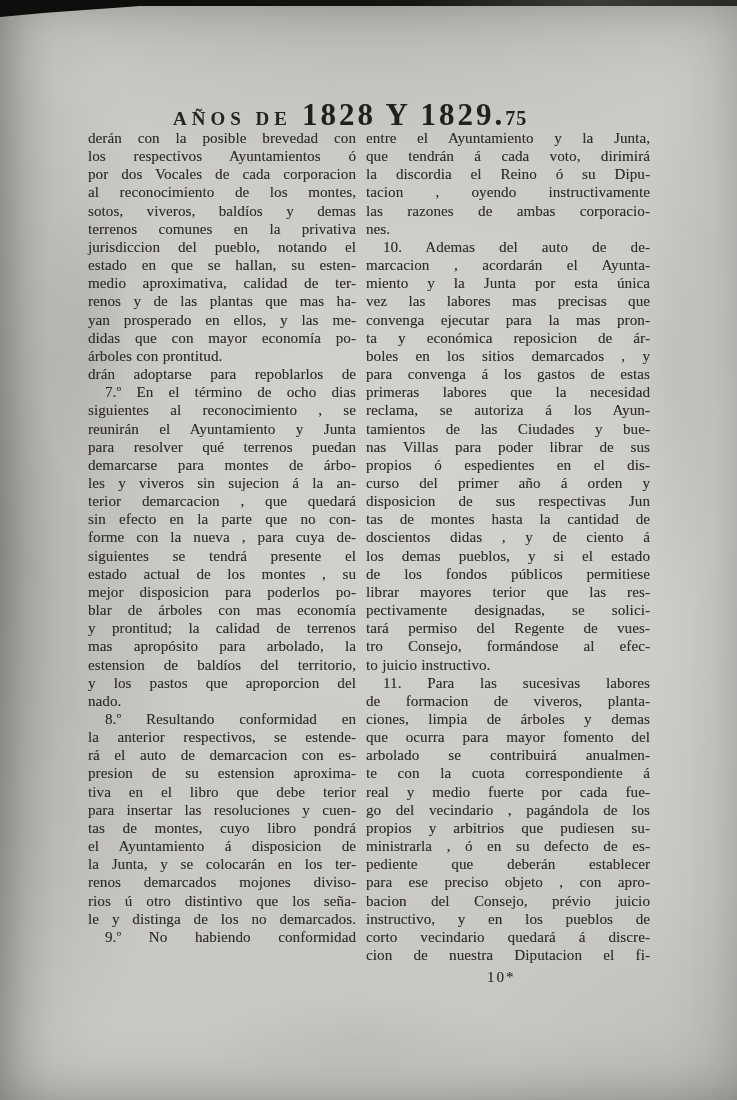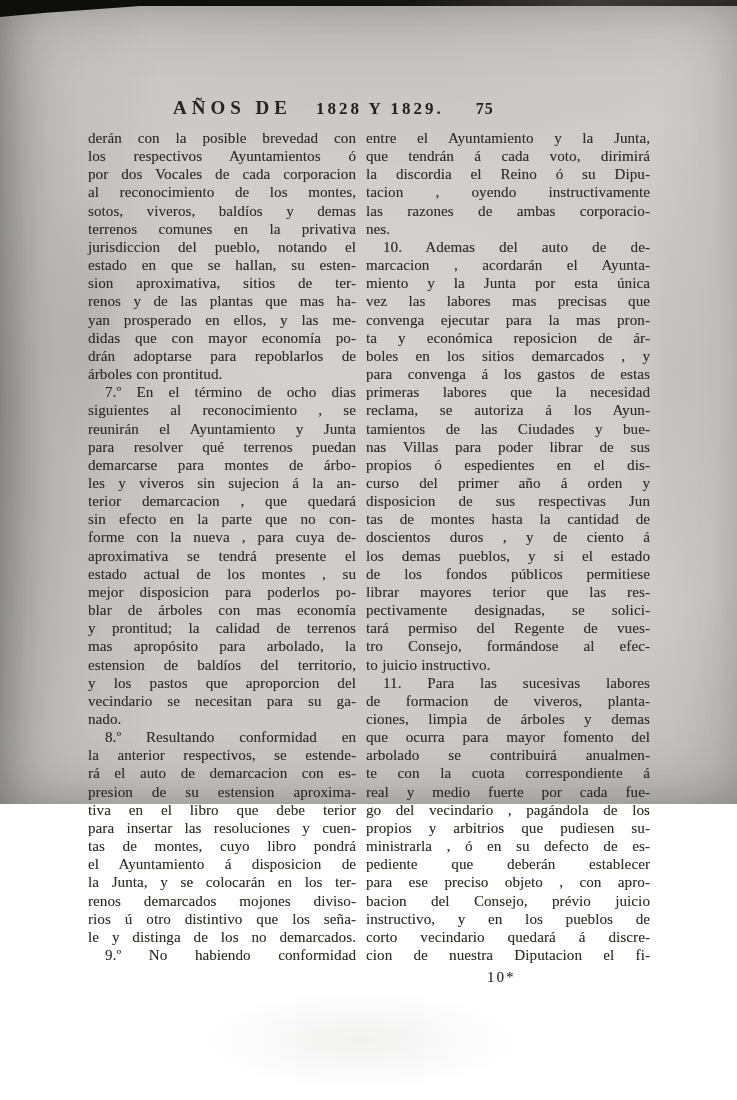--- a/index.html
+++ b/index.html
@@ -6,21 +6,21 @@
     margin: 0;
     padding: 0;
     width: 737px;
     height: 1100px;
     overflow: hidden;
     font-family: "Liberation Serif", serif;
   }
   .page {
     position: relative;
     width: 737px;
-    height: 804px;
+    height: 1100px;
     background-color: #c9c8c5;
     background-image:
       radial-gradient(ellipse 900px 700px at 55% 42%, rgba(255,255,255,0.18), rgba(255,255,255,0) 70%),
       radial-gradient(ellipse 300px 900px at 0% 50%, rgba(60,58,52,0.22), rgba(60,58,52,0) 65%),
       radial-gradient(ellipse 500px 260px at 50% 0%, rgba(70,68,62,0.10), rgba(70,68,62,0) 70%),
       radial-gradient(ellipse 420px 300px at 100% 100%, rgba(90,88,80,0.10), rgba(90,88,80,0) 70%);
     box-shadow: inset 0 0 70px rgba(20,20,18,0.25), inset 18px 0 50px -18px rgba(10,10,8,0.30);
     color: #2e2c27;
   }
   .top-border {
@@ -62,30 +62,29 @@
     white-space: nowrap;
   }
   .head-prefix {
     font-size: 19px;
     letter-spacing: 5px;
     font-variant: small-caps;
     font-weight: bold;
     color: #262420;
   }
   .head-years {
-    font-size: 17px;
+    font-size: 31px;
     letter-spacing: 3px;
-    margin-left: 24px;
+    margin-left: 10px;
     font-weight: bold;
     color: #22201c;
   }
   .head-pagenum {
-    font-size: 16px;
+    font-size: 20px;
     letter-spacing: 1px;
-    margin-left: 32px;
     font-weight: bold;
     color: #22201c;
   }
 
   .columns {
     position: absolute;
     top: 129px;
     left: 0;
     width: 737px;
   }
@@ -140,44 +139,43 @@
   <div class="columns">
     <div class="col col-left">
         <div class="line j">derán con la posible brevedad con</div>
         <div class="line j">los respectivos Ayuntamientos ó</div>
         <div class="line j">por dos Vocales de cada corporacion</div>
         <div class="line j">al reconocimiento de los montes,</div>
         <div class="line j">sotos, viveros, baldíos y demas</div>
         <div class="line j">terrenos comunes en la privativa</div>
         <div class="line j">jurisdiccion del pueblo, notando el</div>
         <div class="line j">estado en que se hallan, su esten-</div>
-        <div class="line j">sion aproximativa, sitios de ter-</div>
+        <div class="line j">medio aproximativa, calidad de ter-</div>
         <div class="line j">renos y de las plantas que mas ha-</div>
         <div class="line j">yan prosperado en ellos, y las me-</div>
         <div class="line j">didas que con mayor economía po-</div>
+        <div class="line e">árboles con prontitud.</div>
         <div class="line j">drán adoptarse para repoblarlos de</div>
-        <div class="line e">árboles con prontitud.</div>
         <div class="line i">7.º  En el término de ocho dias</div>
         <div class="line j">siguientes al reconocimiento , se</div>
         <div class="line j">reunirán el Ayuntamiento y Junta</div>
         <div class="line j">para resolver qué terrenos puedan</div>
         <div class="line j">demarcarse para montes de árbo-</div>
         <div class="line j">les y viveros sin sujecion á la an-</div>
         <div class="line j">terior demarcacion , que quedará</div>
         <div class="line j">sin efecto en la parte que no con-</div>
         <div class="line j">forme con la nueva , para cuya de-</div>
-        <div class="line j">aproximativa se tendrá presente el</div>
+        <div class="line j">siguientes se tendrá presente el</div>
         <div class="line j">estado actual de los montes , su</div>
         <div class="line j">mejor disposicion para poderlos po-</div>
         <div class="line j">blar de árboles con mas economía</div>
         <div class="line j">y prontitud; la calidad de terrenos</div>
         <div class="line j">mas apropósito para arbolado, la</div>
         <div class="line j">estension de baldíos del territorio,</div>
         <div class="line j">y los pastos que aproporcion del</div>
-        <div class="line j">vecindario se necesitan para su ga-</div>
         <div class="line e">nado.</div>
         <div class="line i">8.º  Resultando conformidad en</div>
         <div class="line j">la anterior respectivos, se estende-</div>
         <div class="line j">rá el auto de demarcacion con es-</div>
         <div class="line j">presion de su estension aproxima-</div>
         <div class="line j">tiva en el libro que debe terior</div>
         <div class="line j">para insertar las resoluciones y cuen-</div>
         <div class="line j">tas de montes, cuyo libro pondrá</div>
         <div class="line j">el Ayuntamiento á disposicion de</div>
         <div class="line j">la Junta, y se colocarán en los ter-</div>
@@ -202,21 +200,21 @@
         <div class="line j">boles en los sitios demarcados , y</div>
         <div class="line j">para convenga á los gastos de estas</div>
         <div class="line j">primeras labores que la necesidad</div>
         <div class="line j">reclama, se autoriza á los Ayun-</div>
         <div class="line j">tamientos de las Ciudades y bue-</div>
         <div class="line j">nas Villas para poder librar de sus</div>
         <div class="line j">propios ó espedientes en el dis-</div>
         <div class="line j">curso del primer año á orden y</div>
         <div class="line j">disposicion de sus respectivas Jun</div>
         <div class="line j">tas de montes hasta la cantidad de</div>
-        <div class="line j">doscientos duros , y de ciento á</div>
+        <div class="line j">doscientos didas , y de ciento á</div>
         <div class="line j">los demas pueblos, y si el estado</div>
         <div class="line j">de los fondos públicos permitiese</div>
         <div class="line j">librar mayores terior que las res-</div>
         <div class="line j">pectivamente designadas, se solici-</div>
         <div class="line j">tará permiso del Regente de vues-</div>
         <div class="line j">tro Consejo, formándose al efec-</div>
         <div class="line e">to juicio instructivo.</div>
         <div class="line i">11.  Para las sucesivas labores</div>
         <div class="line j">de formacion de viveros, planta-</div>
         <div class="line j">ciones, limpia de árboles y demas</div>

